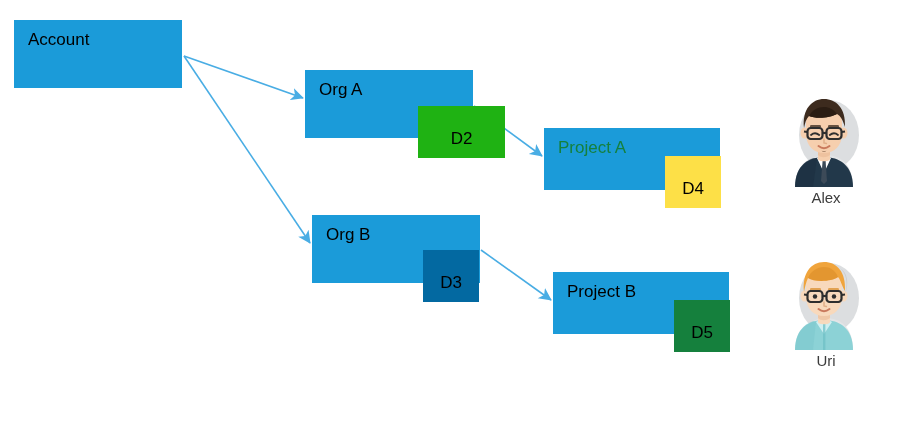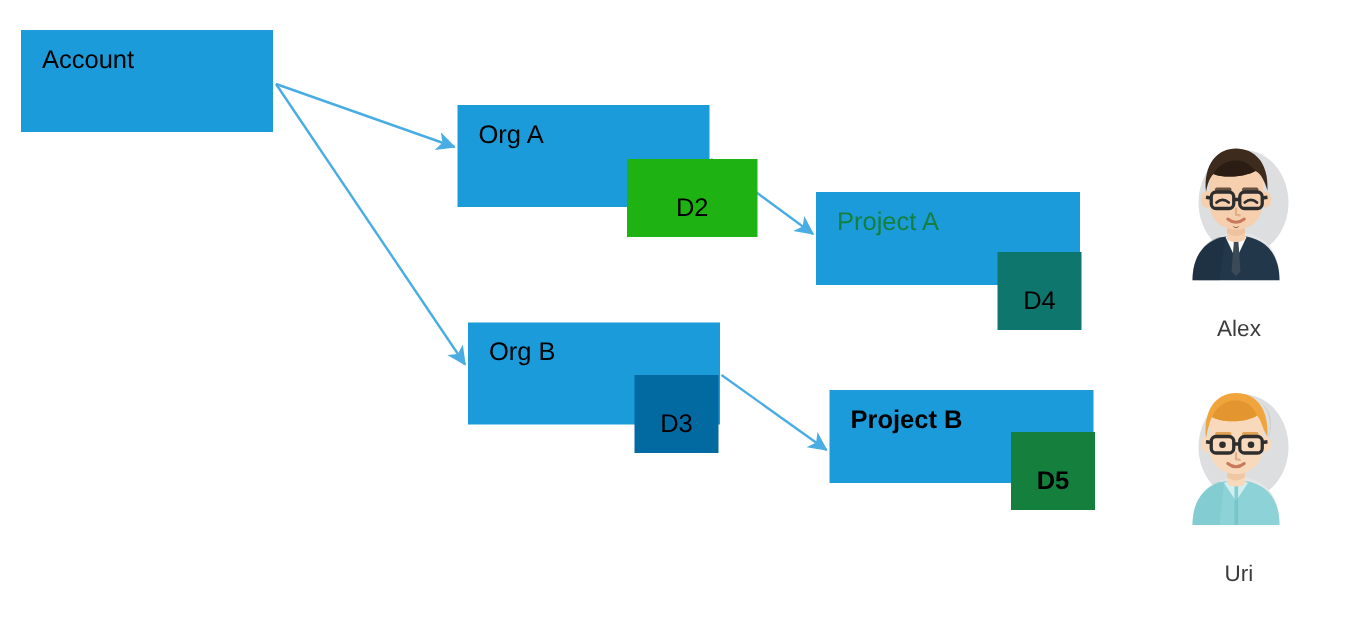--- a/index.html
+++ b/index.html
@@ -45,21 +45,21 @@
     white-space:nowrap;
   }
 
   
   .person{position:absolute;z-index:2;text-align:center;}
   .person-avatar{position:relative;width:86px;height:92px;margin:0 auto;}
   .person-name{
     font-size:15px;
     color:#3c3c3c;
     line-height:18px;
-    margin-top:24px;
+    margin-top:2px;
     white-space:nowrap;
   }
 </style>
 </head>
 <body>
 
 <div id="canvas">
 
   <svg id="arrows" viewBox="0 0 904 428" xmlns="http://www.w3.org/2000/svg">
     <defs>
@@ -90,25 +90,25 @@
       <div class="node" style="left: 312px; top: 215px; width: 167px; height: 87px;">
         <div class="node-box" style="width: 168px; height: 68px; background: rgb(27, 155, 217);"></div>
         <div class="node-label" style="color: rgb(0, 0, 0);">Org B</div>
         <div class="badge" style="left: 111px; top: 35px; width: 56px; height: 52px; background: #0369a1;">
           <div class="badge-label">D3</div>
         </div>
       </div>
       <div class="node" style="left: 544px; top: 128px; width: 177px; height: 80px;">
         <div class="node-box" style="width: 176px; height: 62px; background: rgb(27, 155, 217);"></div>
         <div class="node-label" style="color: #15803d;">Project A</div>
-        <div class="badge" style="left: 121px; top: 28px; width: 56px; height: 52px; background: #0f766e; margin-top: 12px;">
+        <div class="badge" style="left: 121px; top: 28px; width: 56px; height: 52px; background: #fde047;">
           <div class="badge-label">D4</div>
         </div>
       </div>
-      <div class="node" style="left: 553px; top: 260px; width: 164px; height: 80px; font-weight: bold;">
+      <div class="node" style="left: 553px; top: 272px; width: 164px; height: 80px;">
         <div class="node-box" style="width: 176px; height: 62px; background: rgb(27, 155, 217);"></div>
         <div class="node-label" style="color: rgb(0, 0, 0);">Project B</div>
         <div class="badge" style="left: 121px; top: 28px; width: 56px; height: 52px; background: #15803d;">
           <div class="badge-label">D5</div>
         </div>
       </div>
     </div>
 
   <div id="people-layer">
       <div class="person" style="left: 783px; top: 95px; width: 86px;">

